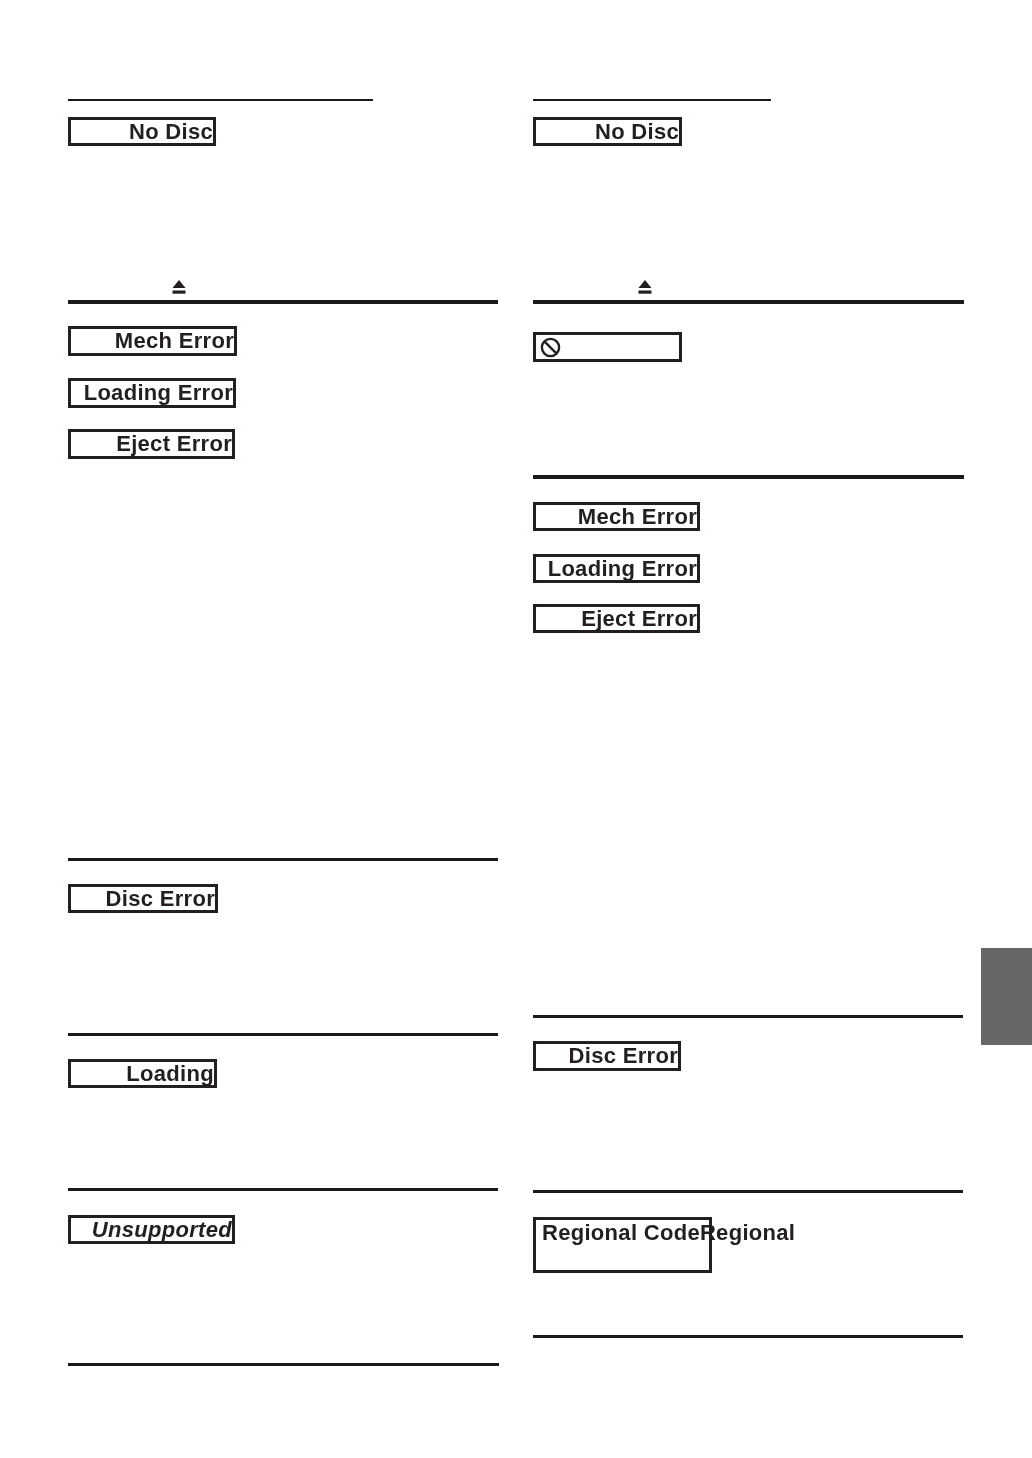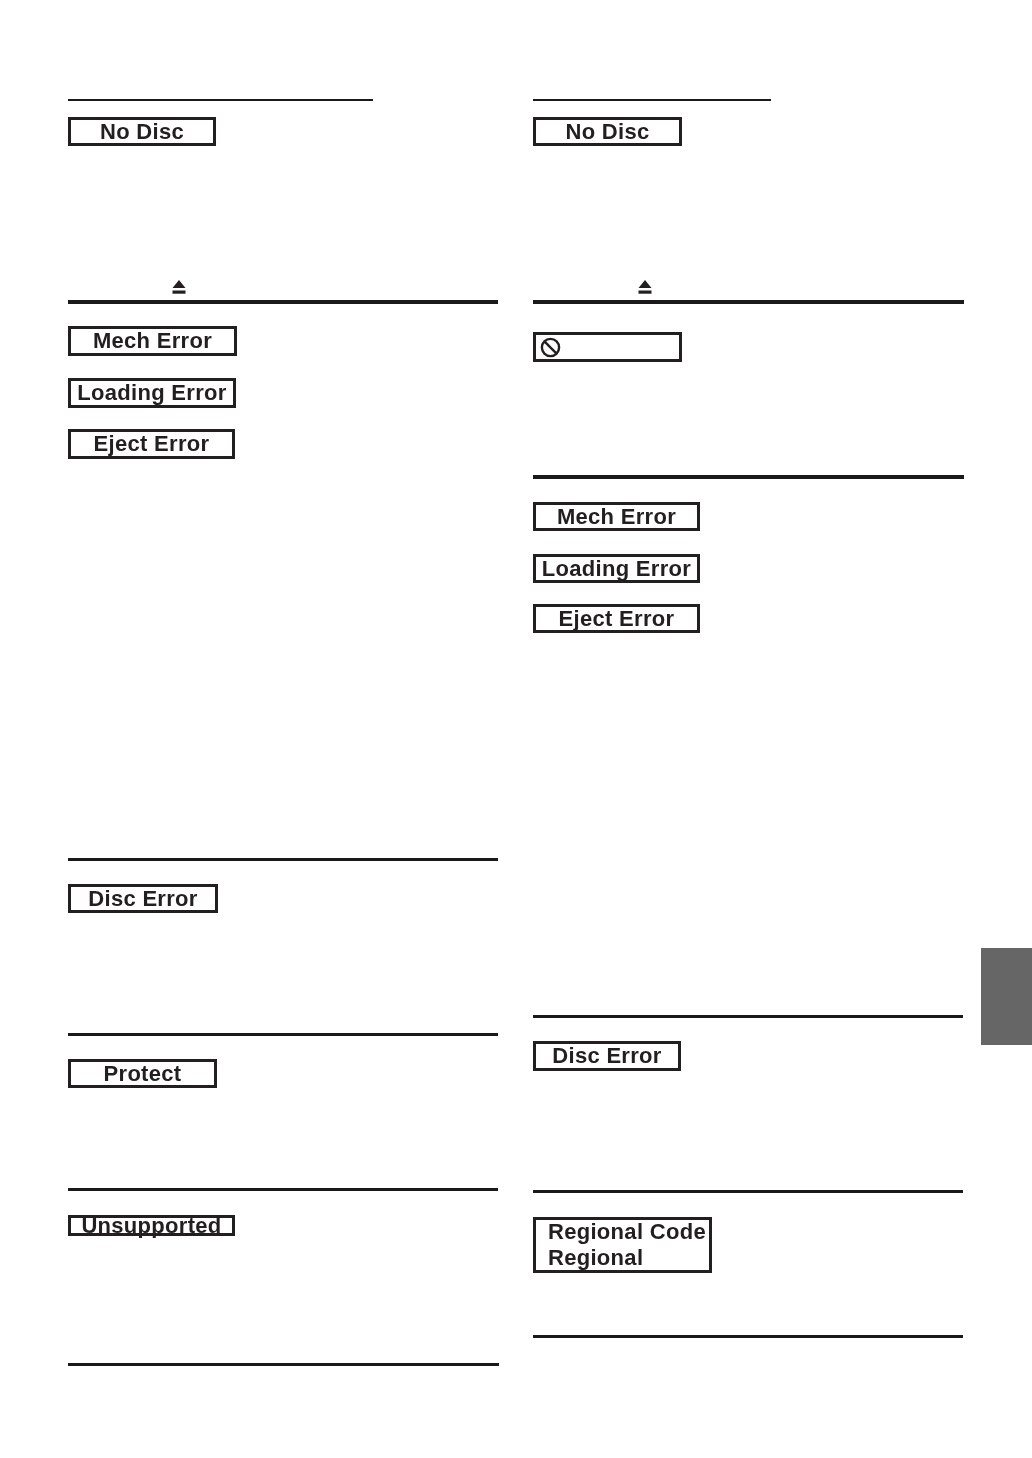--- a/index.html
+++ b/index.html
@@ -12,32 +12,32 @@
     overflow: hidden;
   }
   .rule { position: absolute; background: #1a1a1a; }
   .lcd-box {
     position: absolute;
     box-sizing: border-box;
     border: 3px solid #231f20;
     background: #ffffff;
     display: flex;
     align-items: center;
-    justify-content: center;
+    justify-content: flex-end;
     font-weight: 700;
     font-size: 22px;
     color: #231f20;
     letter-spacing: 0.3px;
     white-space: nowrap;
   }
   .lcd-box.two-line {
-    flex-direction: column;
+    flex-direction: row;
     align-items: flex-start;
-    justify-content: center;
-    padding-left: 12px;
+    justify-content: flex-start;
+    padding-left: 6px;
     line-height: 26px;
   }
   .lcd-box.icon-only {
     justify-content: flex-start;
     padding-left: 4px;
   }
   .icon { position: absolute; display: block; }
   .side-tab { position: absolute; background: #666666; }
 </style>
 </head>
@@ -72,26 +72,26 @@
 
   <div class="rule" style="left:68px; top:858px; width:430px; height:3px;"></div>
 
   <div class="lcd-box" style="left:68px; top:884px; width:150px; height:29px;">
     <span>Disc Error</span>
   </div>
 
   <div class="rule" style="left:68px; top:1033px; width:430px; height:3px;"></div>
 
   <div class="lcd-box" style="left:68px; top:1059px; width:149px; height:29px;">
-    <span>Protect</span>
+    <span>Loading</span>
   </div>
 
   <div class="rule" style="left:68px; top:1188px; width:430px; height:3px;"></div>
 
-  <div class="lcd-box" style="left:68px; top:1215px; width:167px; height:21px;">
+  <div class="lcd-box" style="left:68px; top:1215px; width:167px; height:29px;font-style:italic;">
     <span>Unsupported</span>
   </div>
 
   <div class="rule" style="left:68px; top:1363px; width:431px; height:3px;"></div>
 
   <div class="rule" style="left:533px; top:99px; width:238px; height:2px;"></div>
 
   <div class="lcd-box" style="left:533px; top:117px; width:149px; height:29px;">
     <span>No Disc</span>
   </div>

